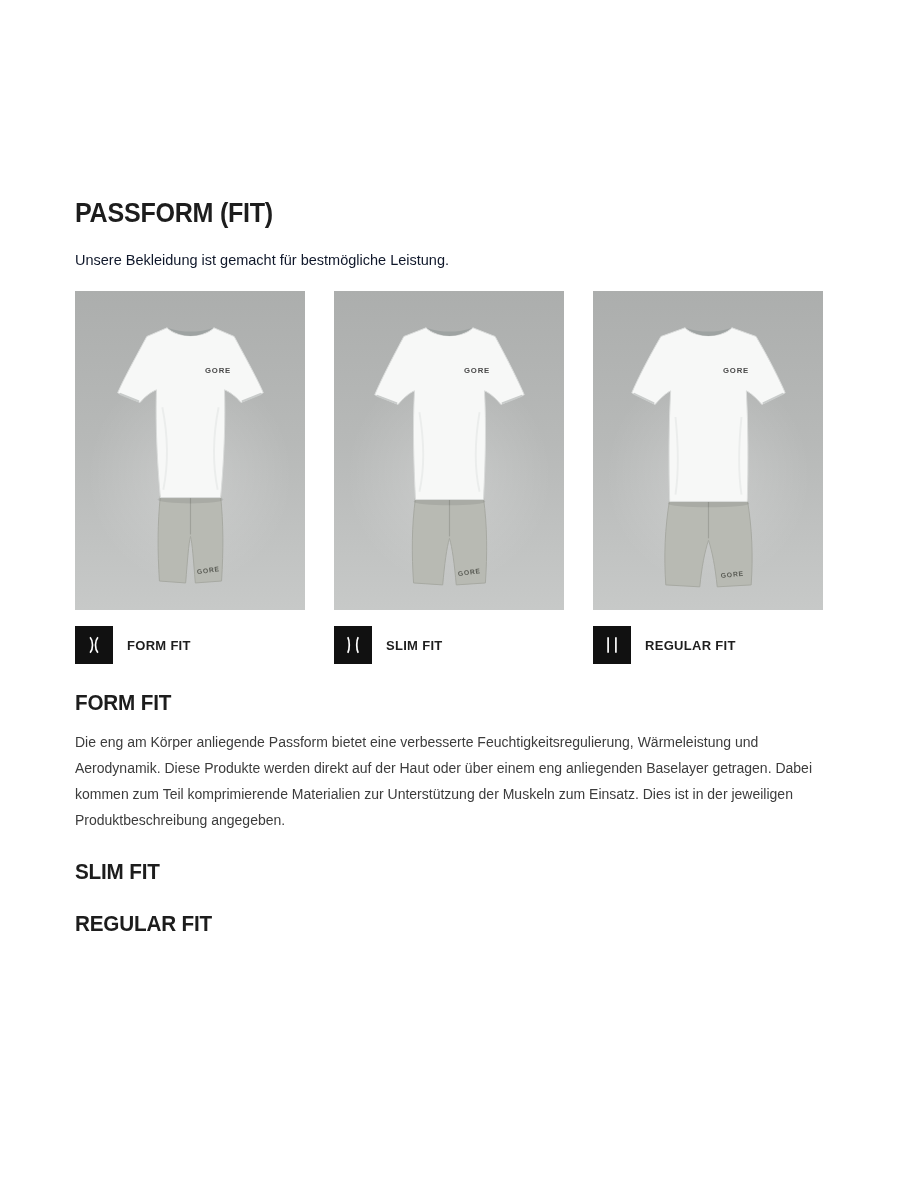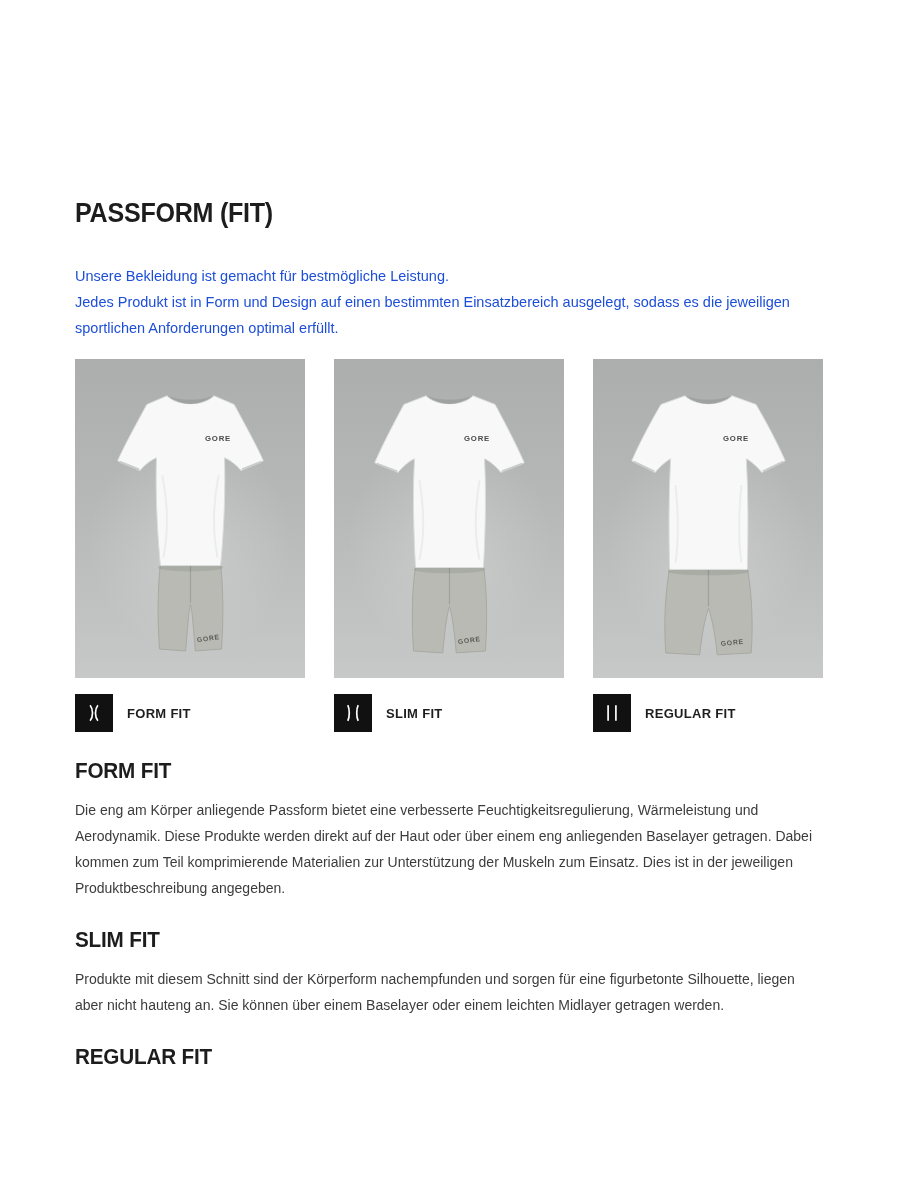--- a/index.html
+++ b/index.html
@@ -27,24 +27,24 @@
     margin: 0;
     font-size: 27px;
     font-weight: bold;
     color: #1d1d1d;
     letter-spacing: -0.3px;
     transform: scaleX(0.93);
     transform-origin: left center;
     white-space: nowrap;
   }
   .intro {
-    margin-top: 34px;
+    margin-top: 18px;
     font-size: 14.5px;
     line-height: 26px;
-    color: #1d4ed8;
+    color: #0f172a;
   }
   .fit-columns {
     margin-top: 18px;
     display: grid;
     grid-template-columns: repeat(3, 1fr);
     column-gap: 29px;
   }
   .panel {
     height: 319px;
     background:
@@ -98,21 +98,20 @@
 </head>
 <body>
 
 <div class="page">
   <div class="content">
 
     <h1 class="page-title">PASSFORM (FIT)</h1>
 
     <div class="intro">
       <div>Unsere Bekleidung ist gemacht für bestmögliche Leistung.</div>
-      <div>Jedes Produkt ist in Form und Design auf einen bestimmten Einsatzbereich ausgelegt, sodass es die jeweiligen sportlichen Anforderungen optimal erfüllt.</div>
     </div>
 
     <div class="fit-columns">
 
       <div>
         <figure class="panel" style="margin:0">
           <svg viewBox="0 0 237 319">
 
             <path d="M88,206 L150,206 C153,235 153,262 151,294 L124,296 C122,272 121,256 119,248 C117,256 116,272 114,296 L87,294 C85,262 85,235 88,206 Z" fill="#b8bab3" stroke="#a6a8a1" stroke-width="1"></path>
             <path d="M119,206 L119,246" stroke="#9fa19a" stroke-width="1.2" fill="none"></path>
@@ -190,21 +189,20 @@
 
     </div>
 
     <section class="fit-section">
       <h2 class="fit-heading">FORM FIT</h2>
       <p class="fit-description">Die eng am Körper anliegende Passform bietet eine verbesserte Feuchtigkeitsregulierung, Wärmeleistung und Aerodynamik. Diese Produkte werden direkt auf der Haut oder über einem eng anliegenden Baselayer getragen. Dabei kommen zum Teil komprimierende Materialien zur Unterstützung der Muskeln zum Einsatz. Dies ist in der jeweiligen Produktbeschreibung angegeben.</p>
     </section>
 
     <section class="fit-section">
       <h2 class="fit-heading">SLIM FIT</h2>
-      <p class="fit-description">Produkte mit diesem Schnitt sind der Körperform nachempfunden und sorgen für eine figurbetonte Silhouette, liegen aber nicht hauteng an. Sie können über einem Baselayer oder einem leichten Midlayer getragen werden.</p>
     </section>
 
     <section class="fit-section">
       <h2 class="fit-heading">REGULAR FIT</h2>
     </section>
 
   </div>
 </div>
 
 </body></html>

